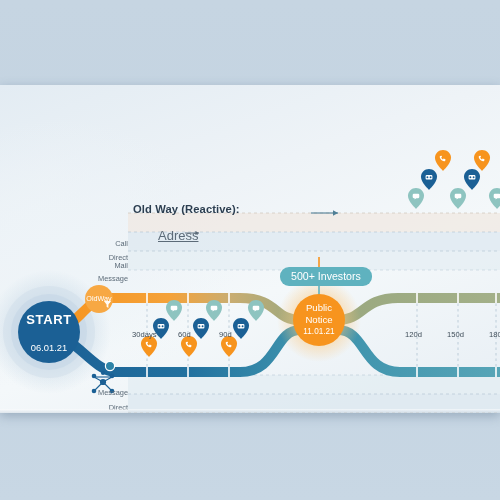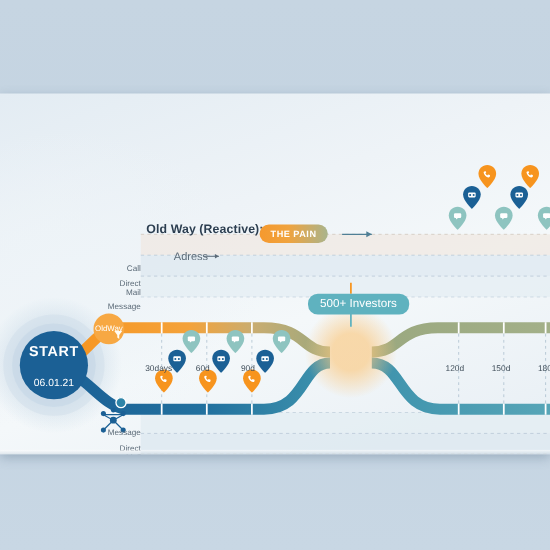--- a/index.html
+++ b/index.html
@@ -90,23 +90,24 @@
   .rowlabel {
     position: absolute;
     font-size: 7.4px;
     color: #5c6b78;
     text-align: right;
     line-height: 8.6px;
     white-space: nowrap;
   }
   .adress {
     position: absolute;
-    font-size: 10px;
+    font-size: 13px;
     color: #5c6b78;
     white-space: nowrap;
+    text-decoration: underline;
   }
   .tick {
     position: absolute;
     font-size: 7.6px;
     color: #3f4d59;
     white-space: nowrap;
   }
 
   
   #start-node {
@@ -416,21 +417,20 @@
             <use href="#pinShape" fill="#f7941e" transform="translate(229,251) scale(0.82)"></use>
             <g fill="#ffffff">
               <path d="M -1.9,-2.4 C -2.9,-2.4 -3.3,-1.6 -3.1,-0.9 C -2.6,1.1 -0.9,2.6 0.9,3.0 C 1.6,3.1 2.3,2.7 2.3,1.8 L 2.3,0.9 L 0.6,0.4 L 0.0,1.2 C -0.8,0.8 -1.4,0.1 -1.7,-0.7 L -0.9,-1.3 L -1.4,-2.4 Z" transform="translate(229,259.2) scale(1.05)"></path>
             </g>
           </g>
         </g>
     </svg>
 
     <div class="hdr" id="hdr-old">Old Way (Reactive):</div>
 
-    <div class="pill" id="pill-pain">THE PAIN</div>
 
     <div class="callout" id="callout-investors">500+ Investors</div>
 
     <div class="rowlabel" style="left:68px; top:155px; width:60px;">Call</div>
     <div class="rowlabel" style="left:68px; top:169px; width:60px; line-height:8.2px;">Direct<br>Mail</div>
     <div class="rowlabel" style="left:58px; top:190px; width:70px;">Message</div>
     <div class="adress" style="left:158px; top:143px;">Adress</div>
 
     <div class="rowlabel" style="left:58px; top:304px; width:70px;">Message</div>
     <div class="rowlabel" style="left:68px; top:319px; width:60px; line-height:8.2px;">Direct<br>Mail</div>
@@ -440,20 +440,25 @@
     <div class="tick" style="left:219px; top:245px;">90d</div>
     <div class="tick" style="left:405px; top:245px;">120d</div>
     <div class="tick" style="left:447px; top:245px;">150d</div>
     <div class="tick" style="left:489px; top:245px;">180d</div>
 
     <div id="start-node">
       <div class="t1">START</div>
       <div class="t2">06.01.21</div>
     </div>
 
+    <div id="hub-node">
+      <div class="h1">Public</div>
+      <div class="h1">Notice</div>
+      <div class="h2">11.01.21</div>
+    </div>
 
     <div id="oldway-badge">
       <span>Old</span>
       <span>Way</span>
       <svg width="9" height="9" viewBox="0 0 10 10" style="position:absolute;right:1px;bottom:4px;">
         <path d="M1,1 H9 L6,5 V9 L4,7.6 V5 Z" fill="#ffffff" opacity=".95"></path>
       </svg>
     </div>
 
   </div>

